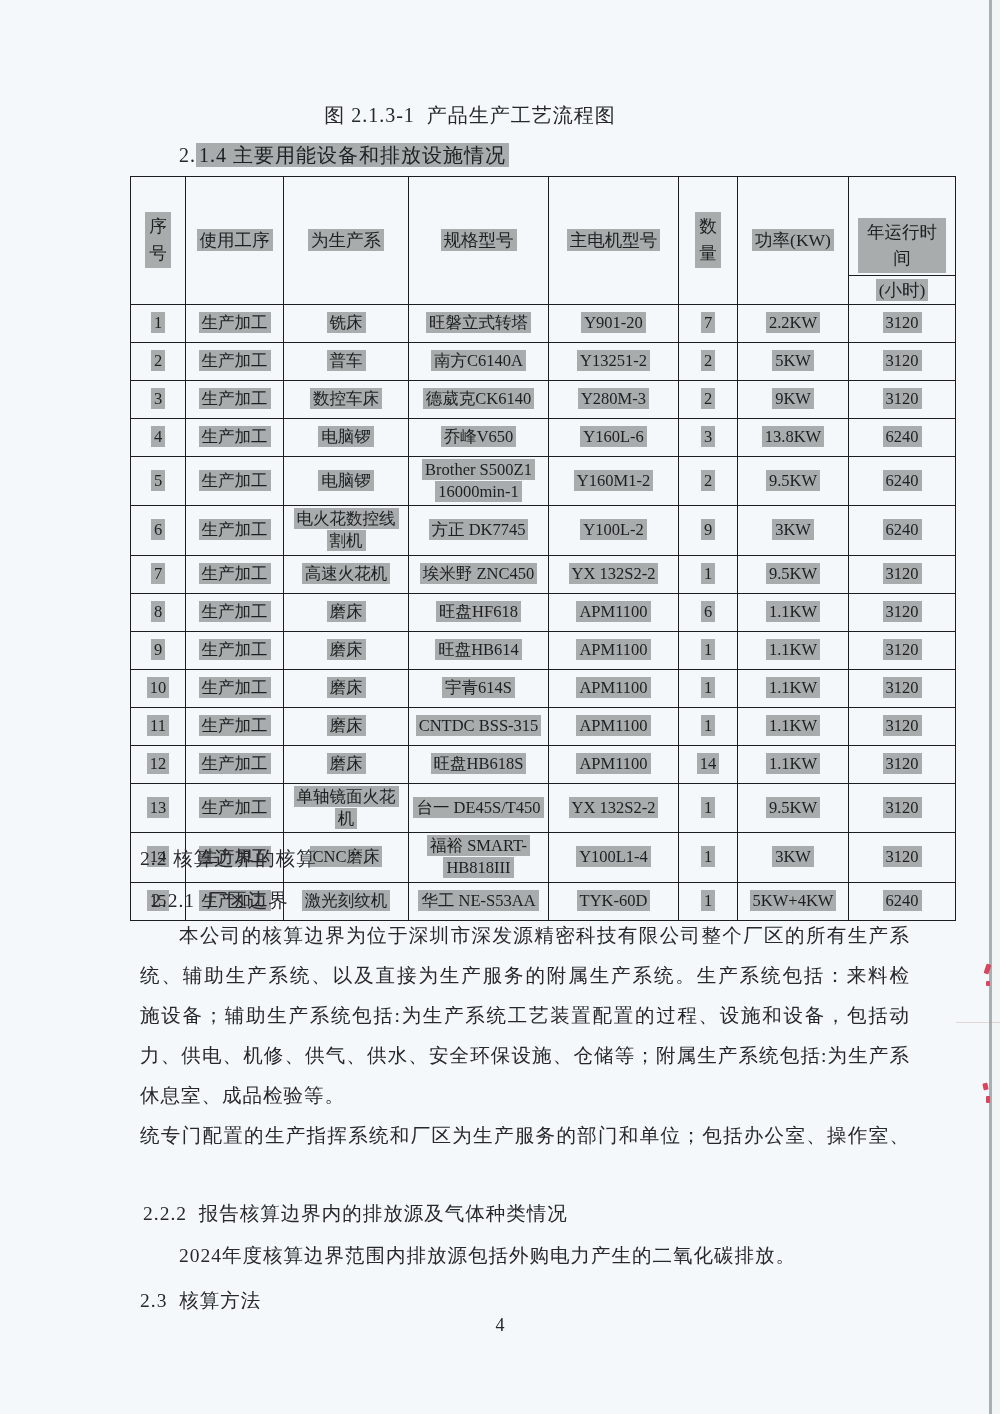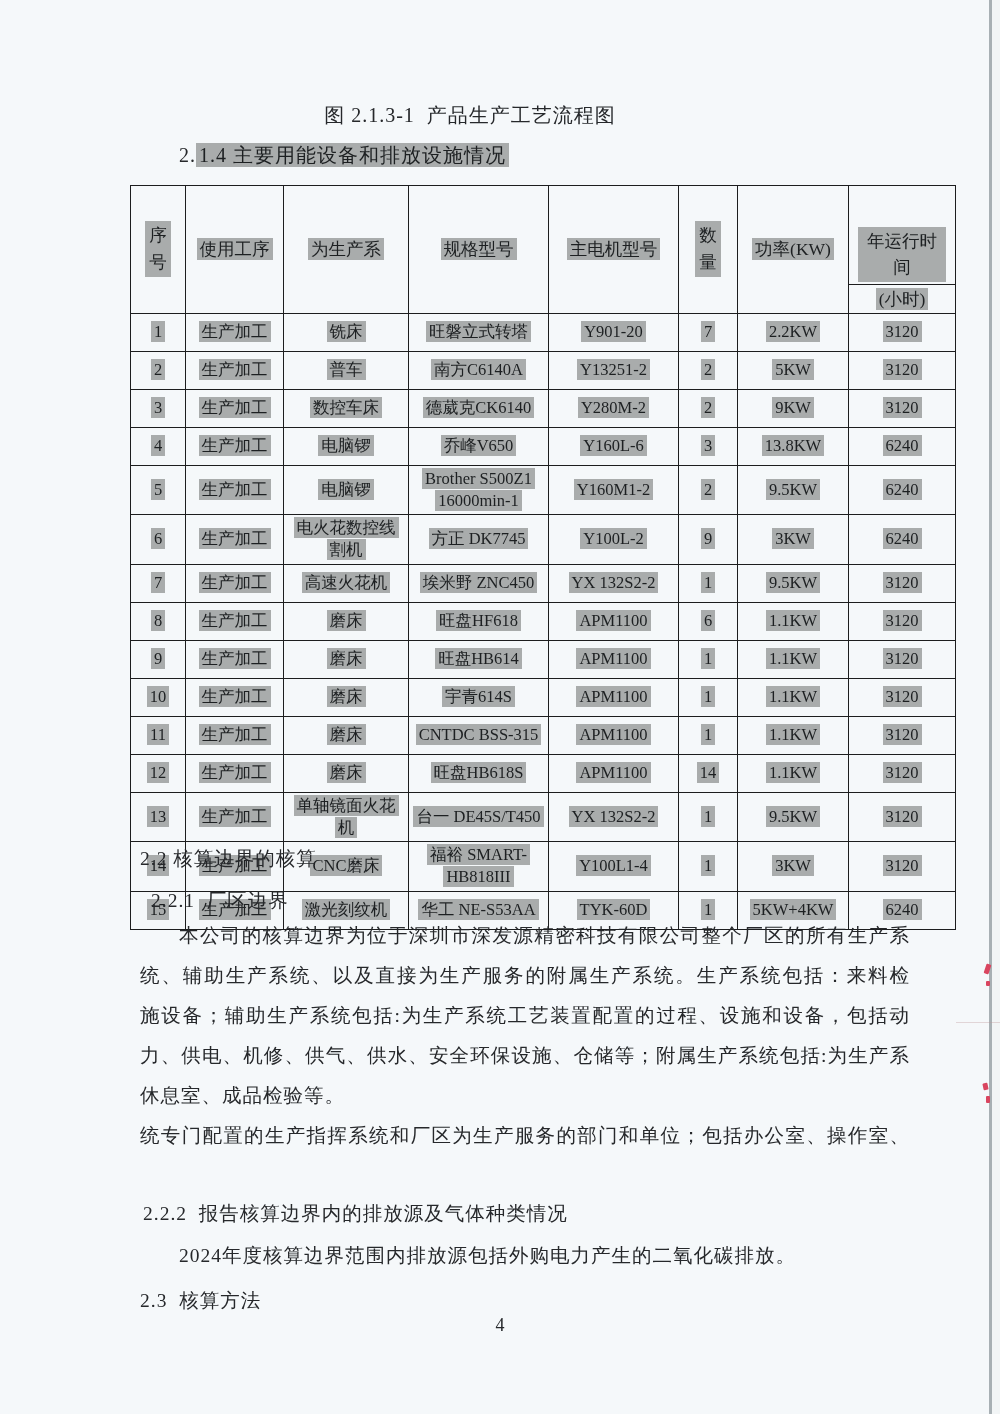--- a/index.html
+++ b/index.html
@@ -8,21 +8,21 @@
     background:#f5f8fa;overflow:hidden;
     font-family:"Liberation Serif","DejaVu Serif",serif;
     color:#26282b;
   }
   .pre{white-space:pre-wrap;}
   .caption{position:absolute;top:102px;left:0;right:60px;text-align:center;
     font-size:20px;letter-spacing:1px;}
   .h214{position:absolute;top:142px;left:137px;font-size:20px;letter-spacing:1px;margin-left:42px;}
   .hl{background:#a9acac;color:#1d2022;padding:1px 3px;box-decoration-break:clone;}
   
-  table.equip{position:absolute;top:185px;left:130px;width:825px;
+  table.equip{position:absolute;top:176px;left:130px;width:825px;
     border-collapse:collapse;table-layout:fixed;}
   table.equip th,table.equip td{
     border:1.7px solid #1c1d1e;text-align:center;vertical-align:middle;
     font-size:16.5px;padding:2px 3px;overflow:hidden;}
   table.equip thead th{font-size:17.5px;height:44px;font-weight:normal;}
   table.equip thead tr.sub th{height:22px;}
   table.equip tbody td{height:33px;line-height:1.35;word-break:break-word;}
   .vt{display:inline-block;width:1.15em;line-height:1.55;word-break:break-all;}
   .wr{display:inline-block;max-width:4.7em;line-height:1.5;margin-top:39px;}
   
@@ -103,21 +103,21 @@
           <td><span class="hl">Y13251-2</span></td>
           <td><span class="hl">2</span></td>
           <td><span class="hl">5KW</span></td>
           <td><span class="hl">3120</span></td>
         </tr>
         <tr>
           <td><span class="hl">3</span></td>
           <td><span class="hl">生产加工</span></td>
           <td><span class="hl">数控车床</span></td>
           <td><span class="hl">德葳克CK6140</span></td>
-          <td><span class="hl">Y280M-2</span></td>
+          <td><span class="hl">Y280M-3</span></td>
           <td><span class="hl">2</span></td>
           <td><span class="hl">9KW</span></td>
           <td><span class="hl">3120</span></td>
         </tr>
         <tr>
           <td><span class="hl">4</span></td>
           <td><span class="hl">生产加工</span></td>
           <td><span class="hl">电脑锣</span></td>
           <td><span class="hl">乔峰V650</span></td>
           <td><span class="hl">Y160L-6</span></td>

